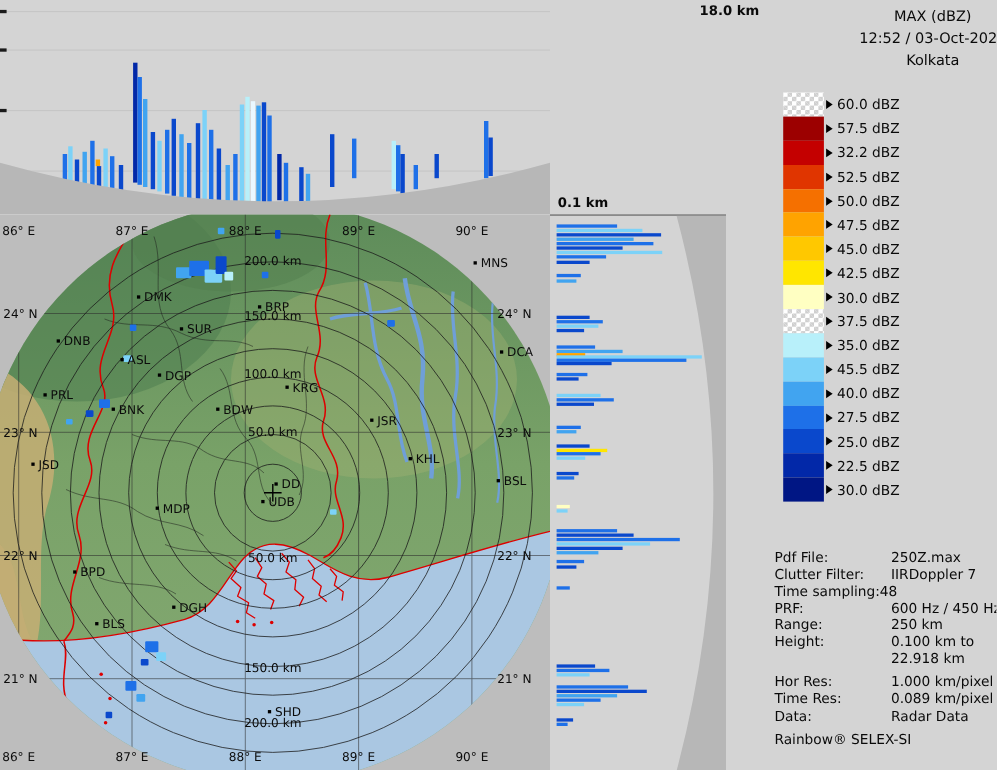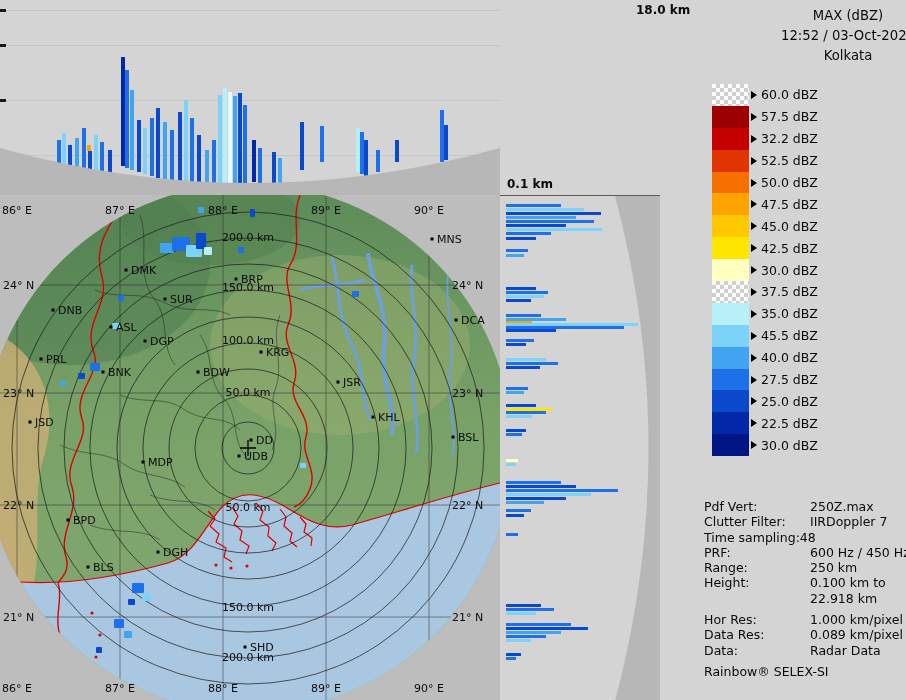--- a/index.html
+++ b/index.html
@@ -446,21 +446,21 @@
           <div class="legend-label">22.5 dBZ</div>
         </div>
         <div class="legend-row">
           <div class="swatch" style="background: rgb(0, 22, 132);"></div>
           <div class="larrow"></div>
           <div class="legend-label">30.0 dBZ</div>
         </div>
       </div>
     <div id="meta-rows">
         <div class="meta-row">
-          <span class="meta-label">Pdf Vert:</span>
+          <span class="meta-label">Pdf File:</span>
           <span>250Z.max</span>
         </div>
         <div class="meta-row">
           <span class="meta-label">Clutter Filter:</span>
           <span>IIRDoppler 7</span>
         </div>
         <div class="meta-row">
           <span class="meta-label" style="width: auto;">Time sampling:48</span>
           <span></span>
         </div>
@@ -478,21 +478,21 @@
         </div>
         <div class="meta-row">
           <span class="meta-label"></span>
           <span>22.918 km</span>
         </div>
         <div class="meta-row" style="margin-top: 6px;">
           <span class="meta-label">Hor Res:</span>
           <span>1.000 km/pixel</span>
         </div>
         <div class="meta-row">
-          <span class="meta-label">Data Res:</span>
+          <span class="meta-label">Time Res:</span>
           <span>0.089 km/pixel</span>
         </div>
         <div class="meta-row">
           <span class="meta-label">Data:</span>
           <span>Radar Data</span>
         </div>
         <div class="meta-row" style="margin-top: 6px;">
           <span class="meta-label" style="width: auto;">Rainbow® SELEX-SI</span>
           <span></span>
         </div>

